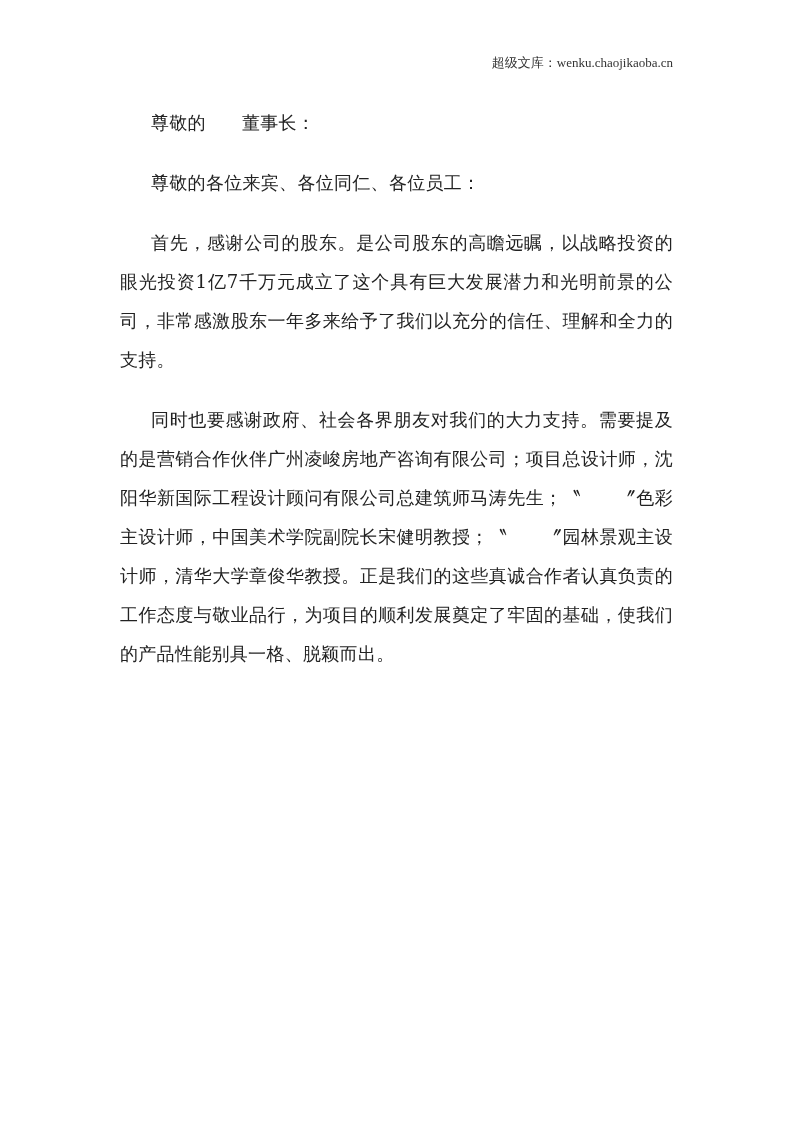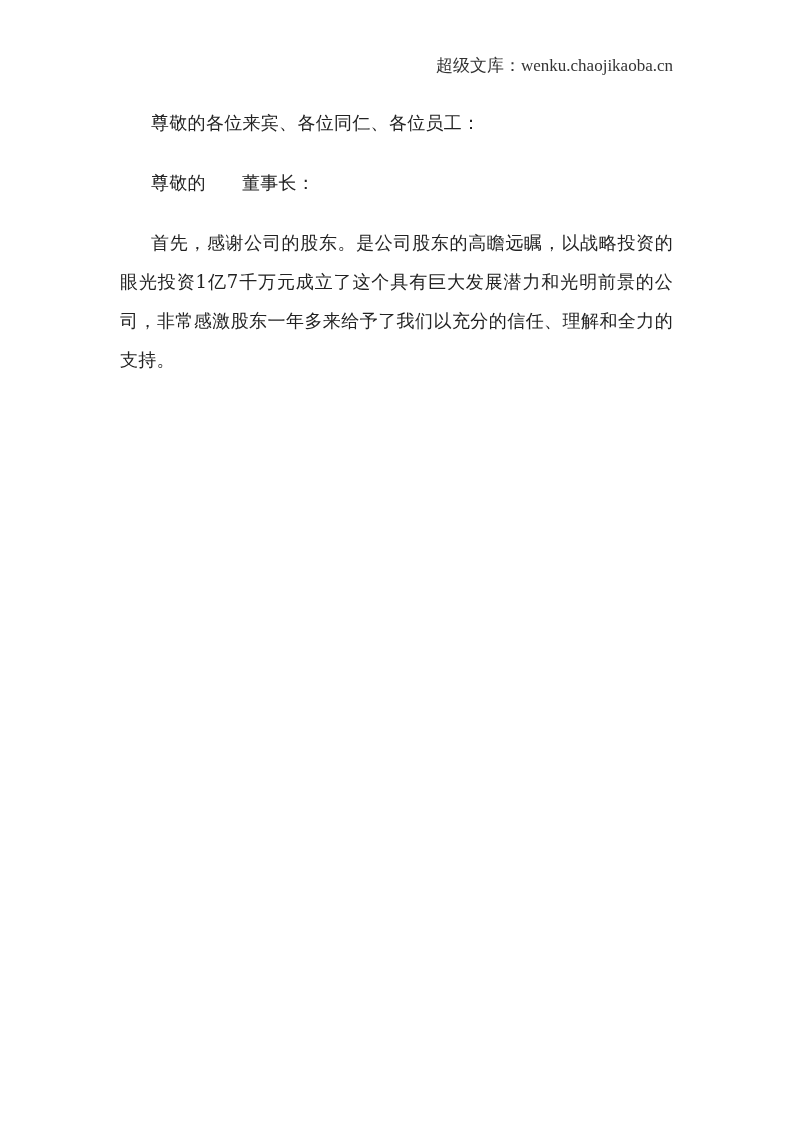--- a/index.html
+++ b/index.html
@@ -1,27 +1,28 @@
 <!DOCTYPE html>
 <html><head>
   <meta charset="utf-8">
   <style>
     html, body { margin: 0; padding: 0; background: #ffffff; }
     body { width: 793px; height: 1122px; position: relative; overflow: hidden;
            font-family: "DejaVu Serif", "Liberation Serif", serif; color: #222; }
-    .header { position: absolute; top: 54px; right: 120px; font-size: 17px; color: #333;
+    .header { position: absolute; top: 54px; right: 120px; font-size: 13px; color: #333;
               font-family: "Liberation Serif", "DejaVu Serif", serif; }
     .content { position: absolute; left: 120px; top: 103px; width: 553px; }
     .p { font-size: 18px; line-height: 39px; margin: 0 0 21px 0; text-align: justify; text-align-last: left;
          letter-spacing: 0.3px; }
     .indent { text-indent: 31px; }
     .gap { display: inline-block; width: 36px; }
   </style>
 </head>
 <body>
 
 <div class="header">超级文库：wenku.chaojikaoba.cn</div>
 
 <div class="content">
+  <p class="p indent"><span>尊敬的</span><span class="gap"></span><span>董事长：</span></p>
   <p class="p indent">尊敬的各位来宾、各位同仁、各位员工：</p>
-  <p class="p indent"><span>尊敬的</span><span class="gap"></span><span>董事长：</span></p>
   <p class="p indent">首先，感谢公司的股东。是公司股东的高瞻远瞩，以战略投资的眼光投资1亿7千万元成立了这个具有巨大发展潜力和光明前景的公司，非常感激股东一年多来给予了我们以充分的信任、理解和全力的支持。</p>
+  <p class="p indent">同时也要感谢政府、社会各界朋友对我们的大力支持。需要提及的是营销合作伙伴广州凌峻房地产咨询有限公司；项目总设计师，沈阳华新国际工程设计顾问有限公司总建筑师马涛先生；〝　　〞色彩主设计师，中国美术学院副院长宋健明教授；〝　　〞园林景观主设计师，清华大学章俊华教授。正是我们的这些真诚合作者认真负责的工作态度与敬业品行，为项目的顺利发展奠定了牢固的基础，使我们的产品性能别具一格、脱颖而出。</p>
 </div>
 
 </body></html>

